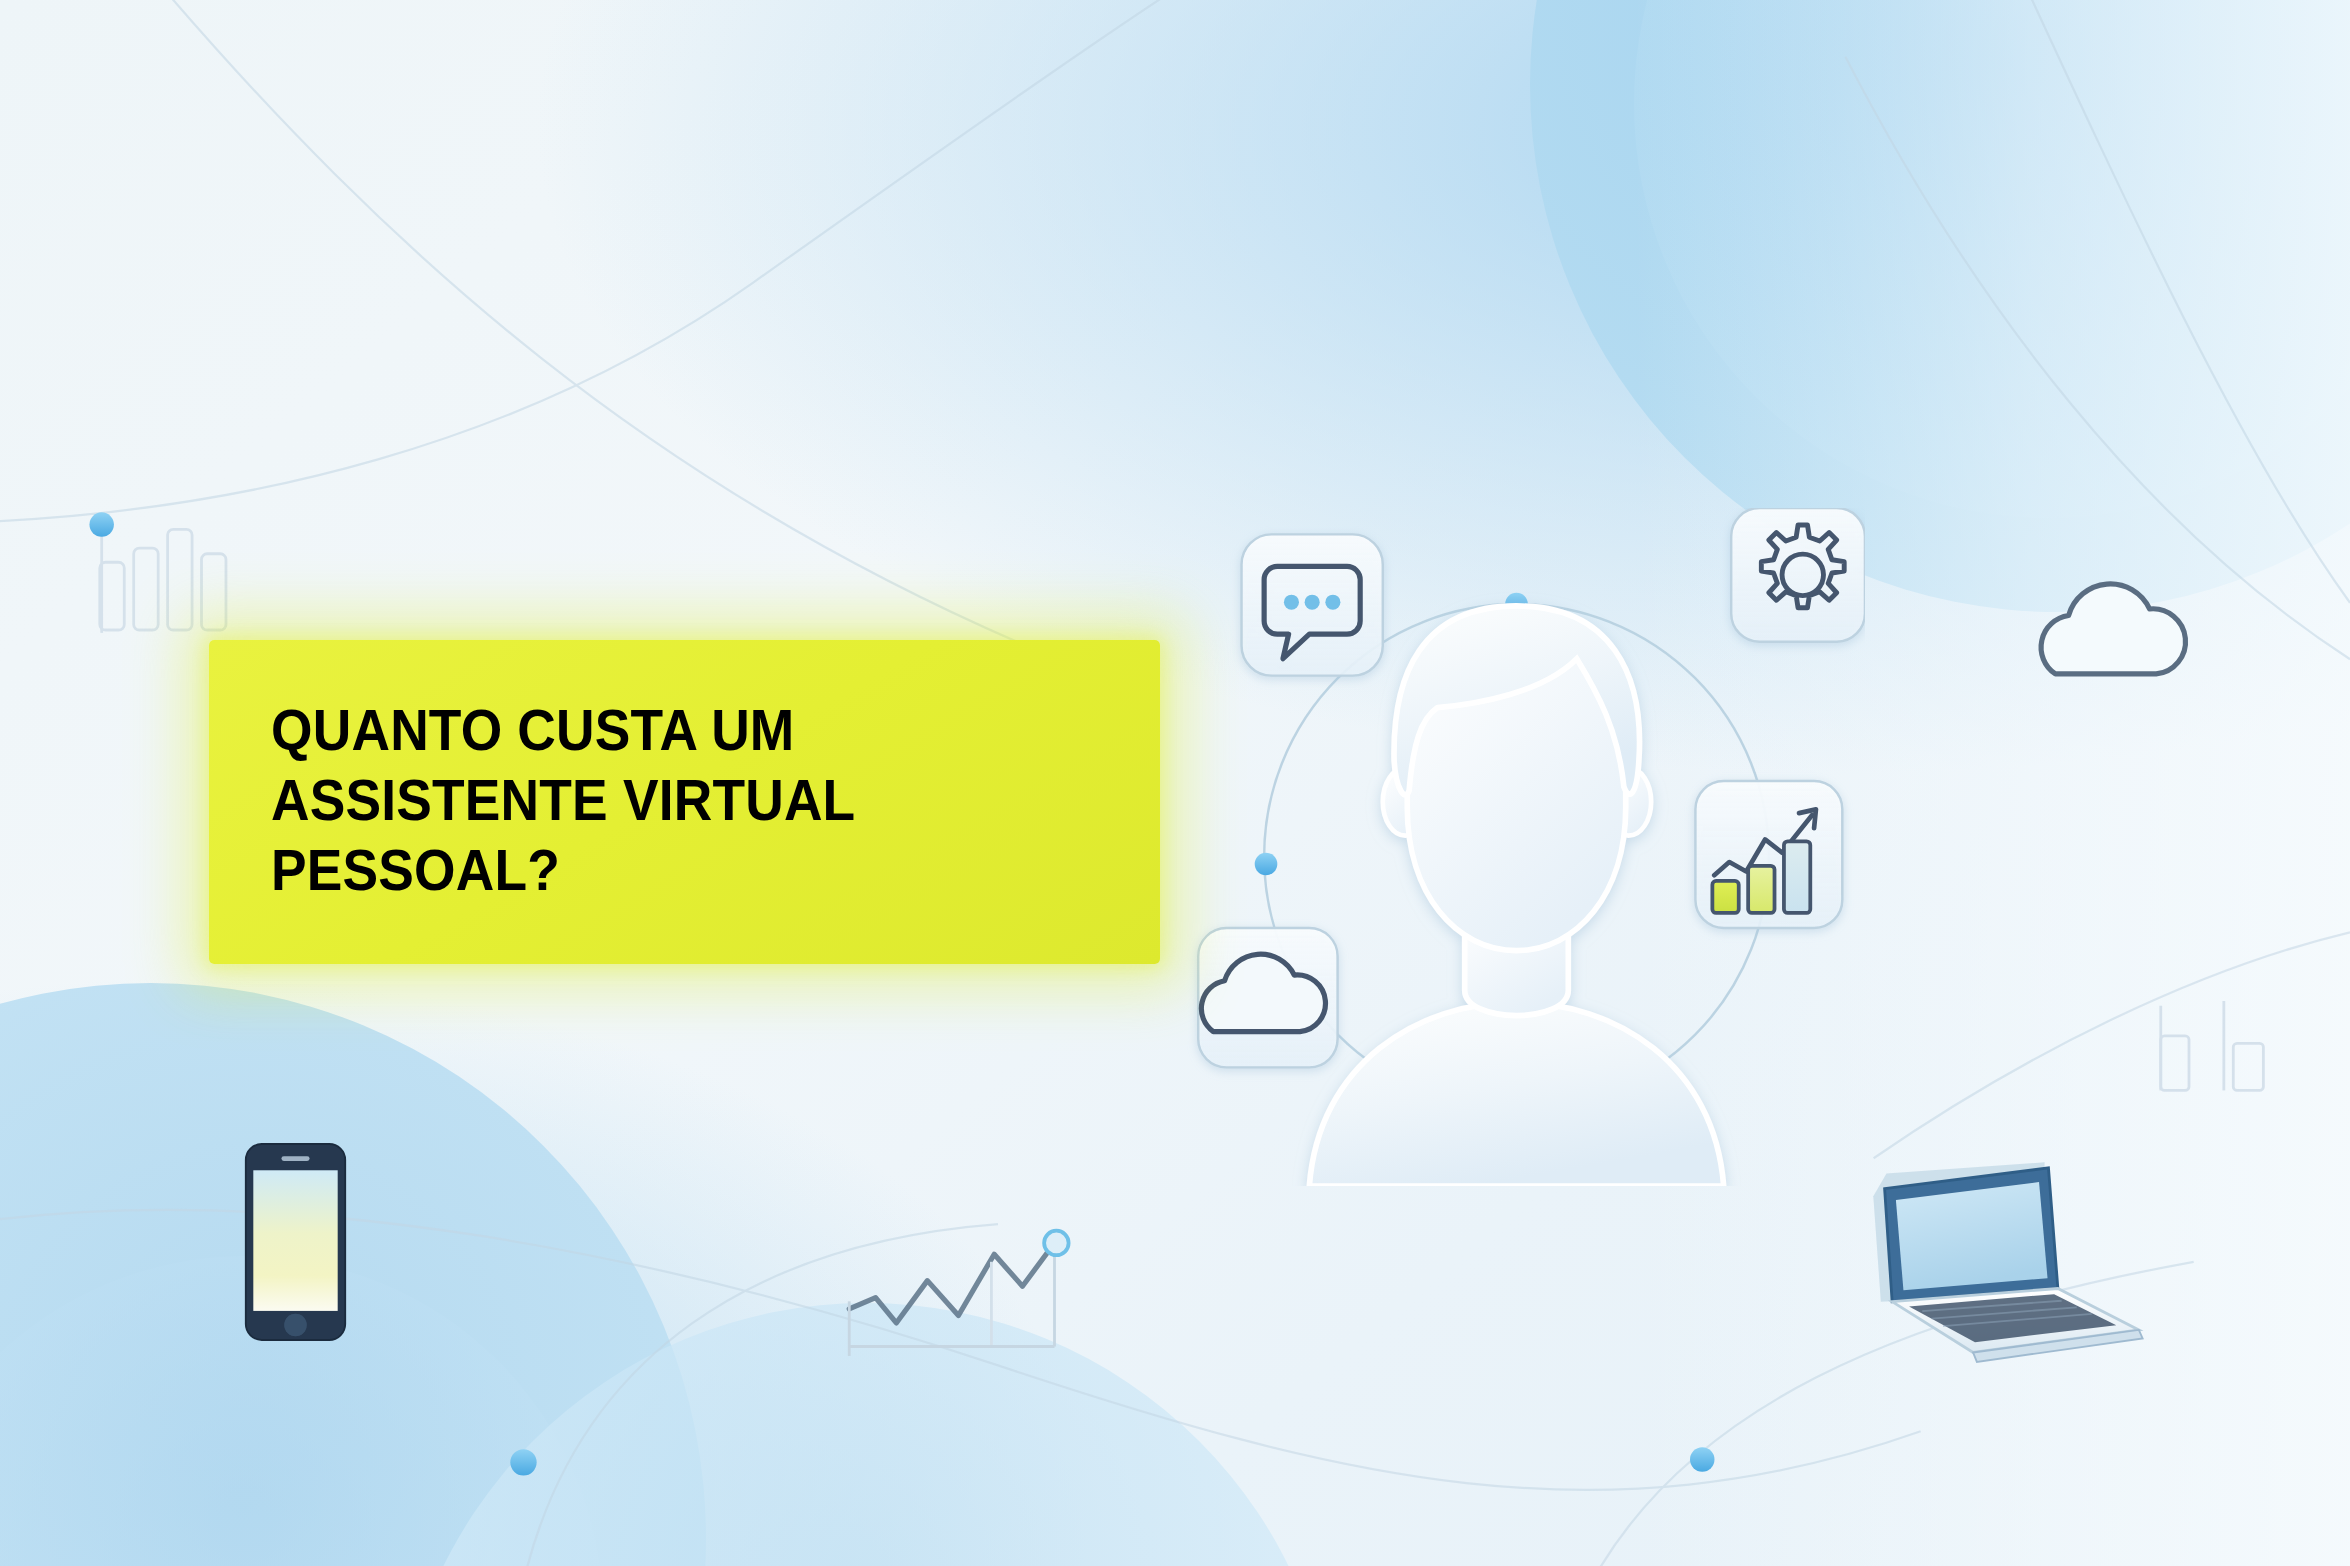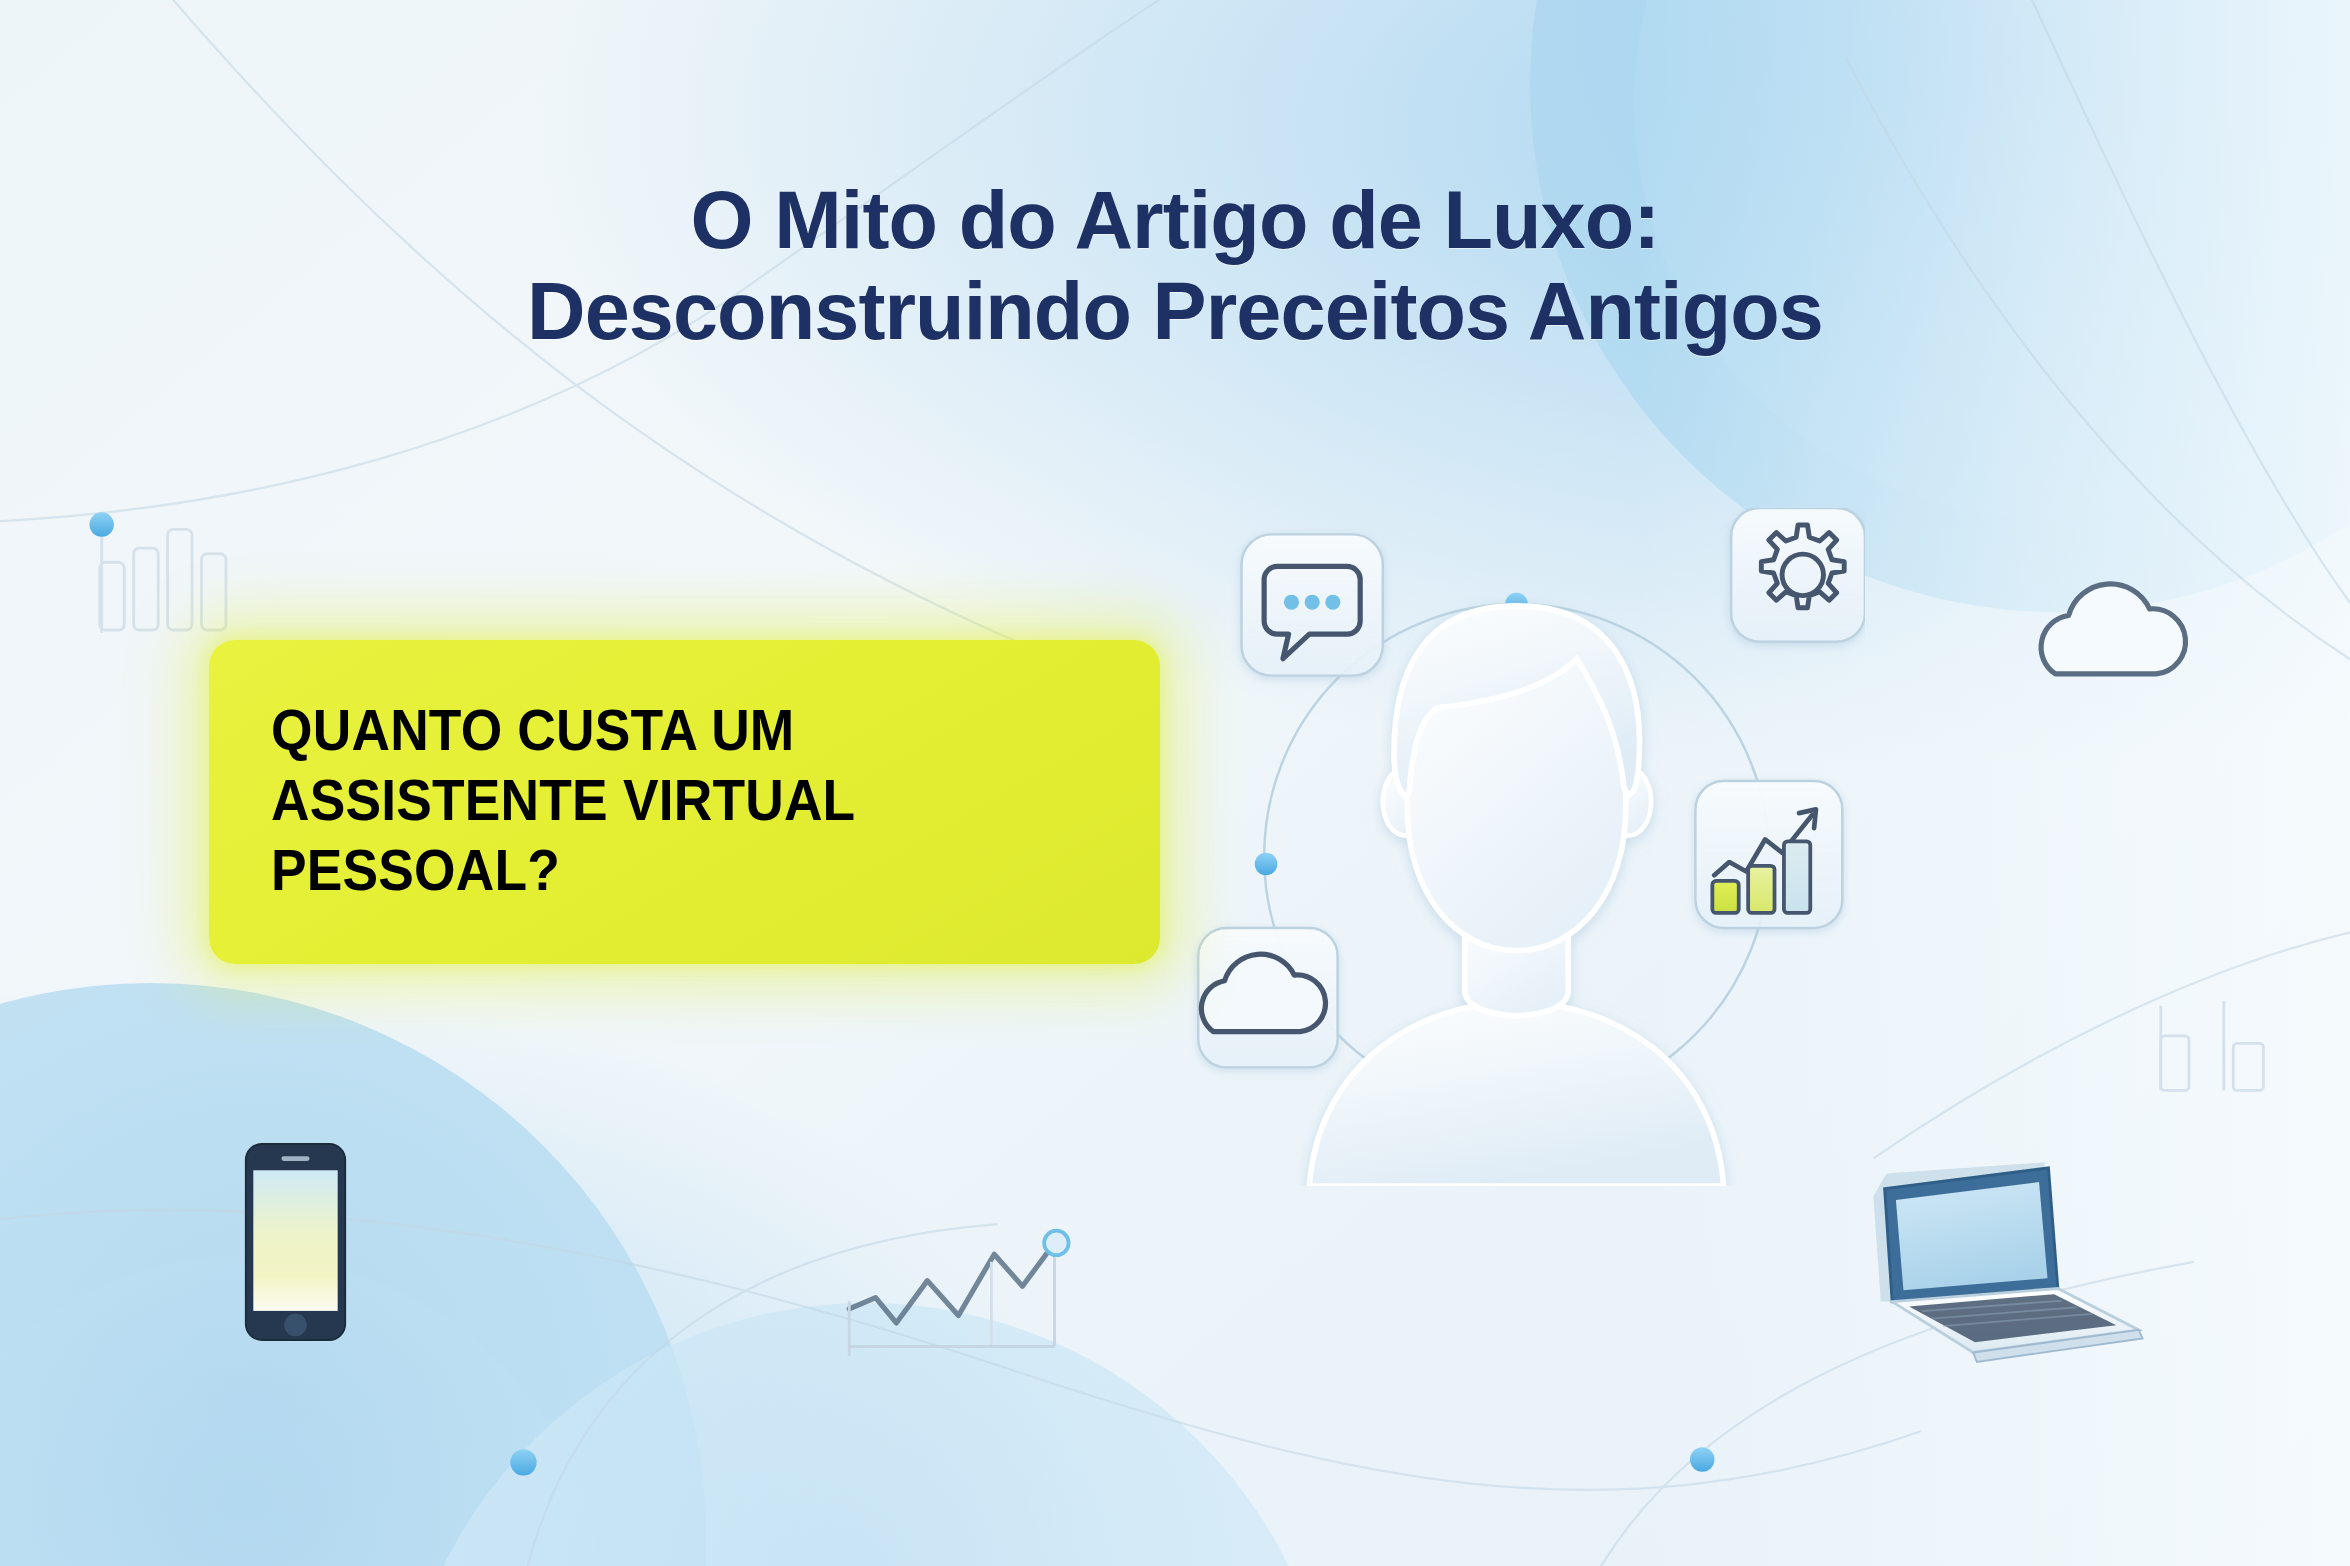--- a/index.html
+++ b/index.html
@@ -63,21 +63,21 @@
     padding:0 113px;
     box-sizing:border-box;
     text-shadow:0 0.9px 0 rgba(255,255,255,.5);
   }
   .title .l2{display:block;}
 
   
   .hl-wrap{position:absolute;left:209px;top:640px;}
   .hl-box{
     width:951px;
-    border-radius:26px;
+    border-radius:5px;
     background:linear-gradient(150deg,#e9f23f 0%,#e4ef33 48%,#dde92e 100%);
     padding:55px 62px 58px 62px;
     box-sizing:border-box;
     box-shadow:0 0 56px 24.5px rgba(226,240,60,.40),
                0 0 17px 3.8px rgba(226,240,60,.35);
   }
   .hl-text{
     margin:0;color:#000;
     font-size:58px;font-weight:bold;
     line-height:1.21;
@@ -290,24 +290,20 @@
     <path d="M34 160 L210 146 L296 190 L120 214 Z" fill="url(#lbody)" stroke="#b9cfdd" stroke-width="3"></path>
     <path d="M52 165 L206 152 L272 185 L122 203 Z" fill="#3c4f66" opacity=".82"></path>
     <g stroke="#8fa6bb" stroke-width="2" opacity=".5">
       <line x1="66" y1="170" x2="214" y2="159"></line>
       <line x1="76" y1="178" x2="230" y2="166"></line>
       <line x1="88" y1="186" x2="246" y2="173"></line>
     </g>
     <path d="M120 214 L296 190 L300 199 L124 224 Z" fill="#cfe0ec" stroke="#9fbad0" stroke-width="2"></path>
   </svg>
 
-  <h1 class="title">
-    <span>O Mito do Artigo de Luxo:</span>
-    <span class="l2">Desconstruindo Preceitos Antigos</span>
-  </h1>
 
   <div class="hl-wrap">
     <div class="hl-box">
       <p class="hl-text">QUANTO CUSTA UM
 ASSISTENTE VIRTUAL
 PESSOAL?</p>
     </div>
   </div>
 
 </div>

